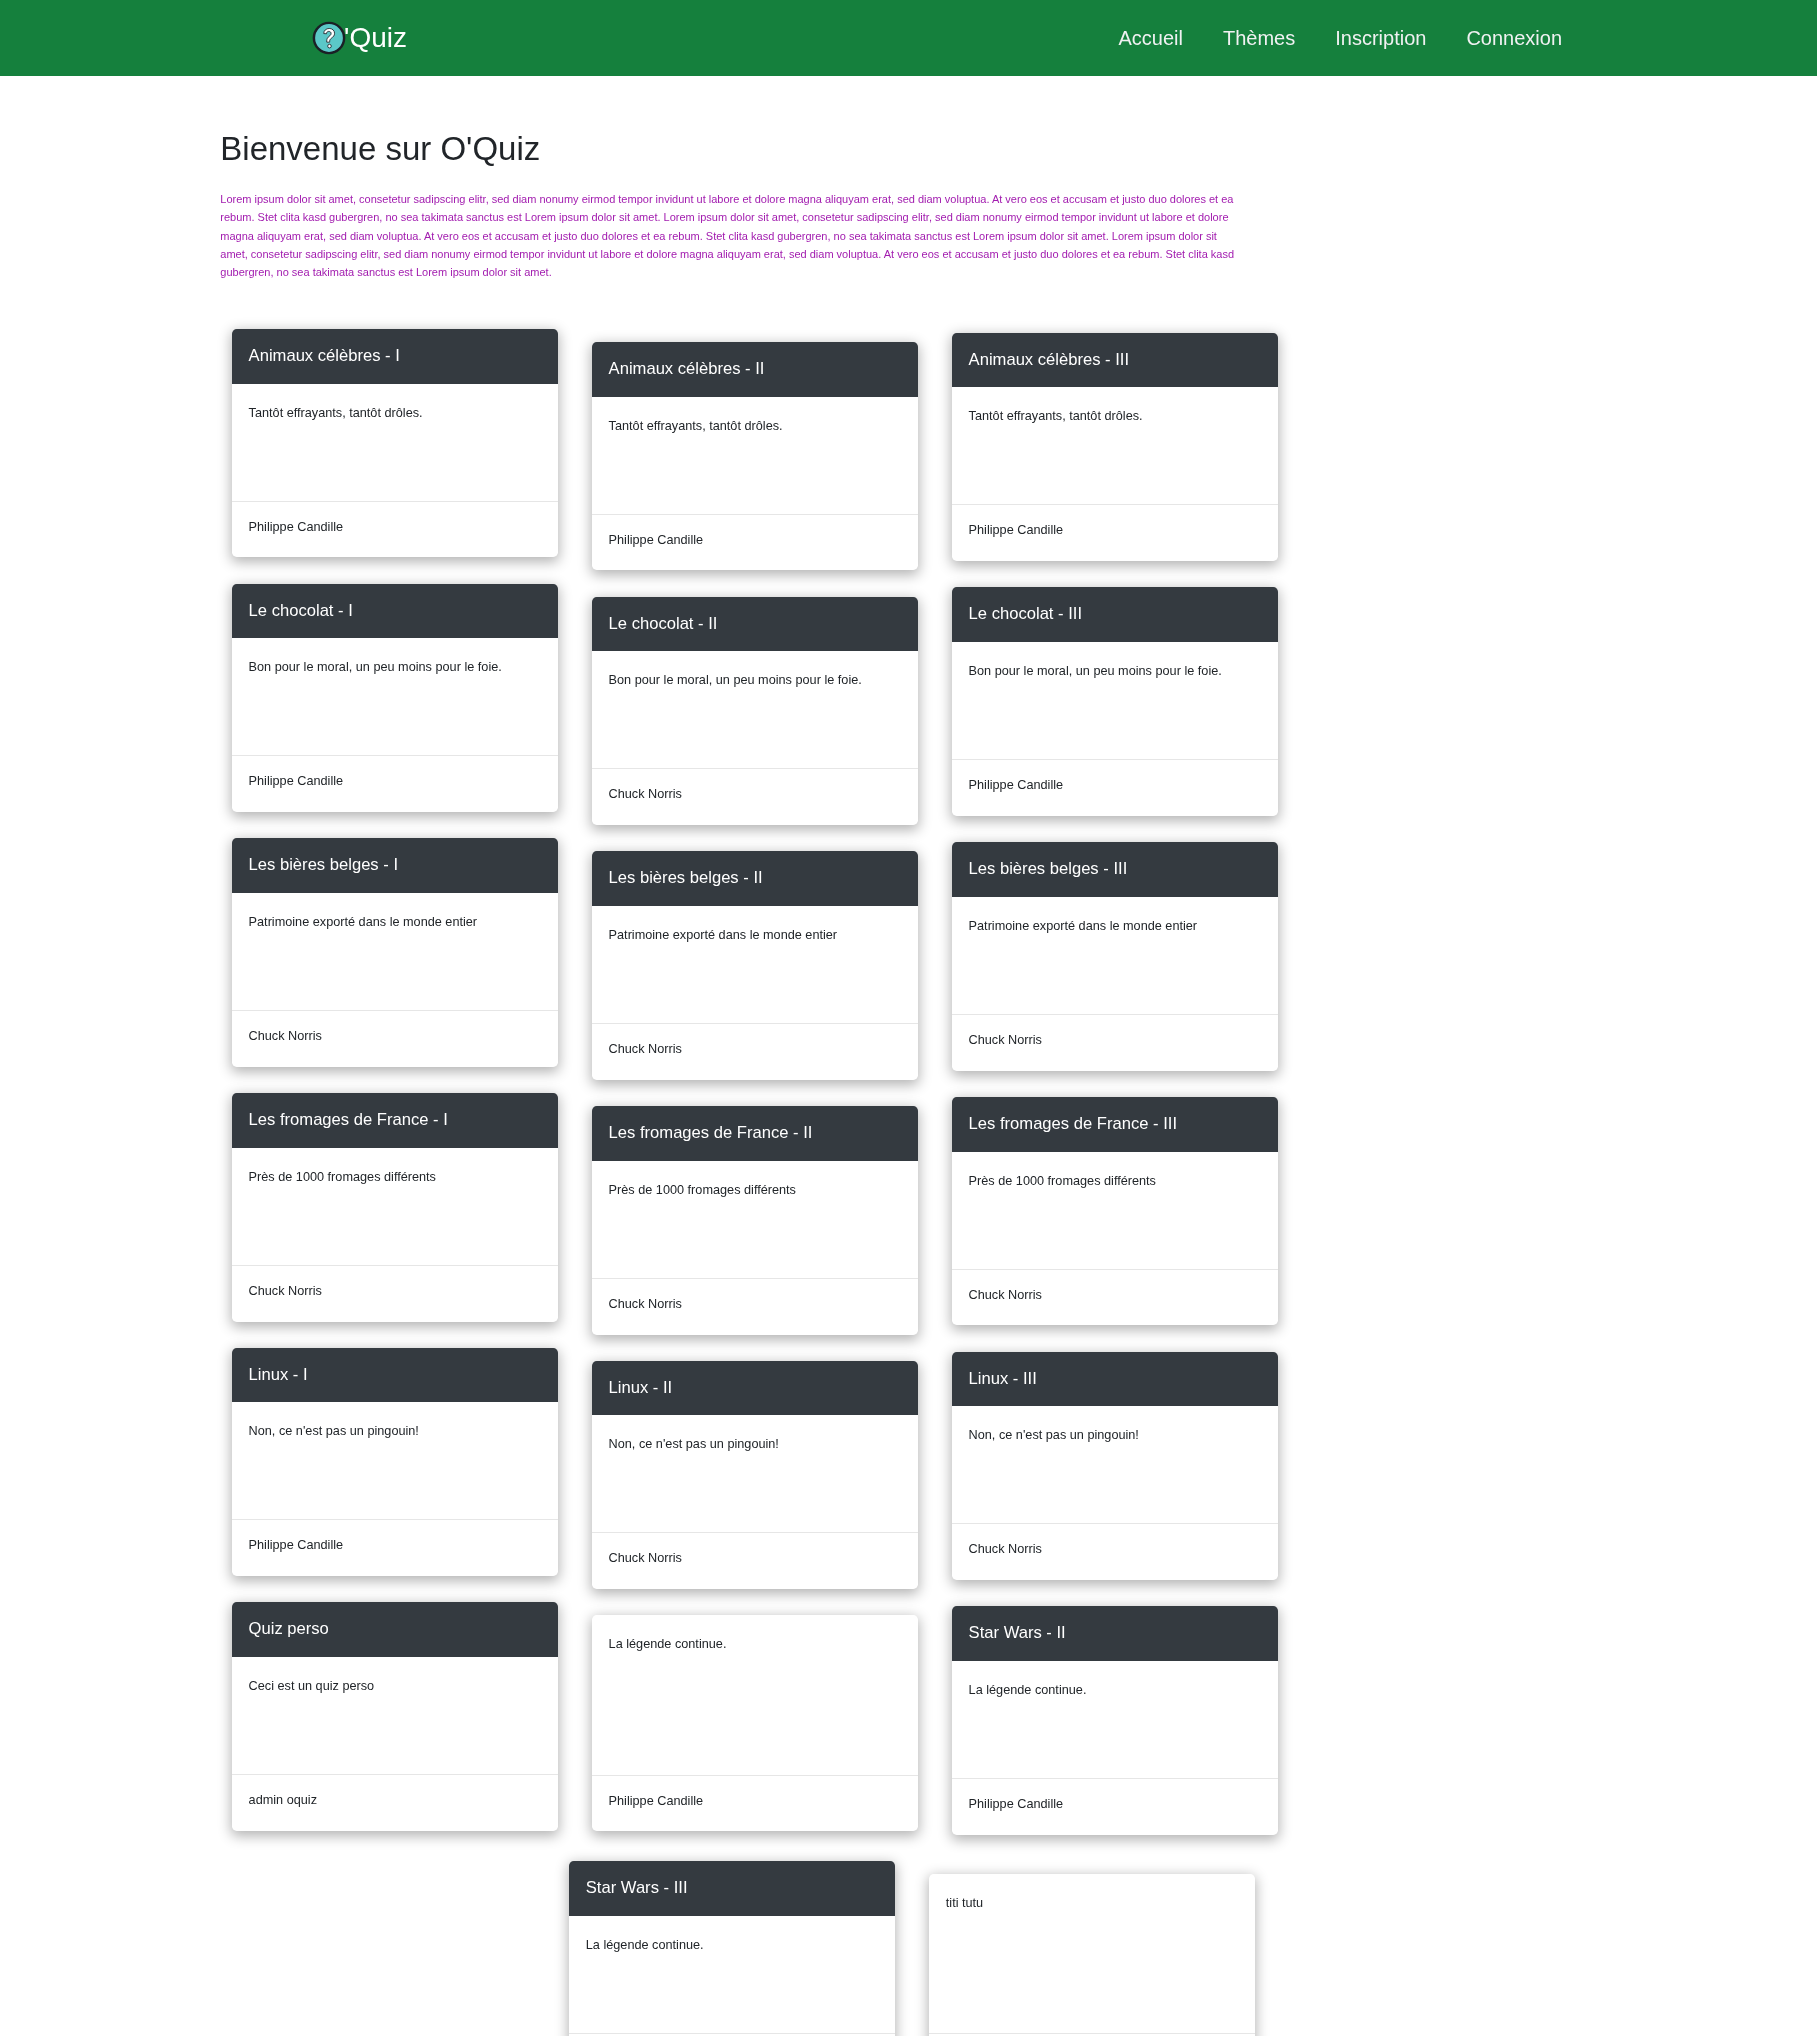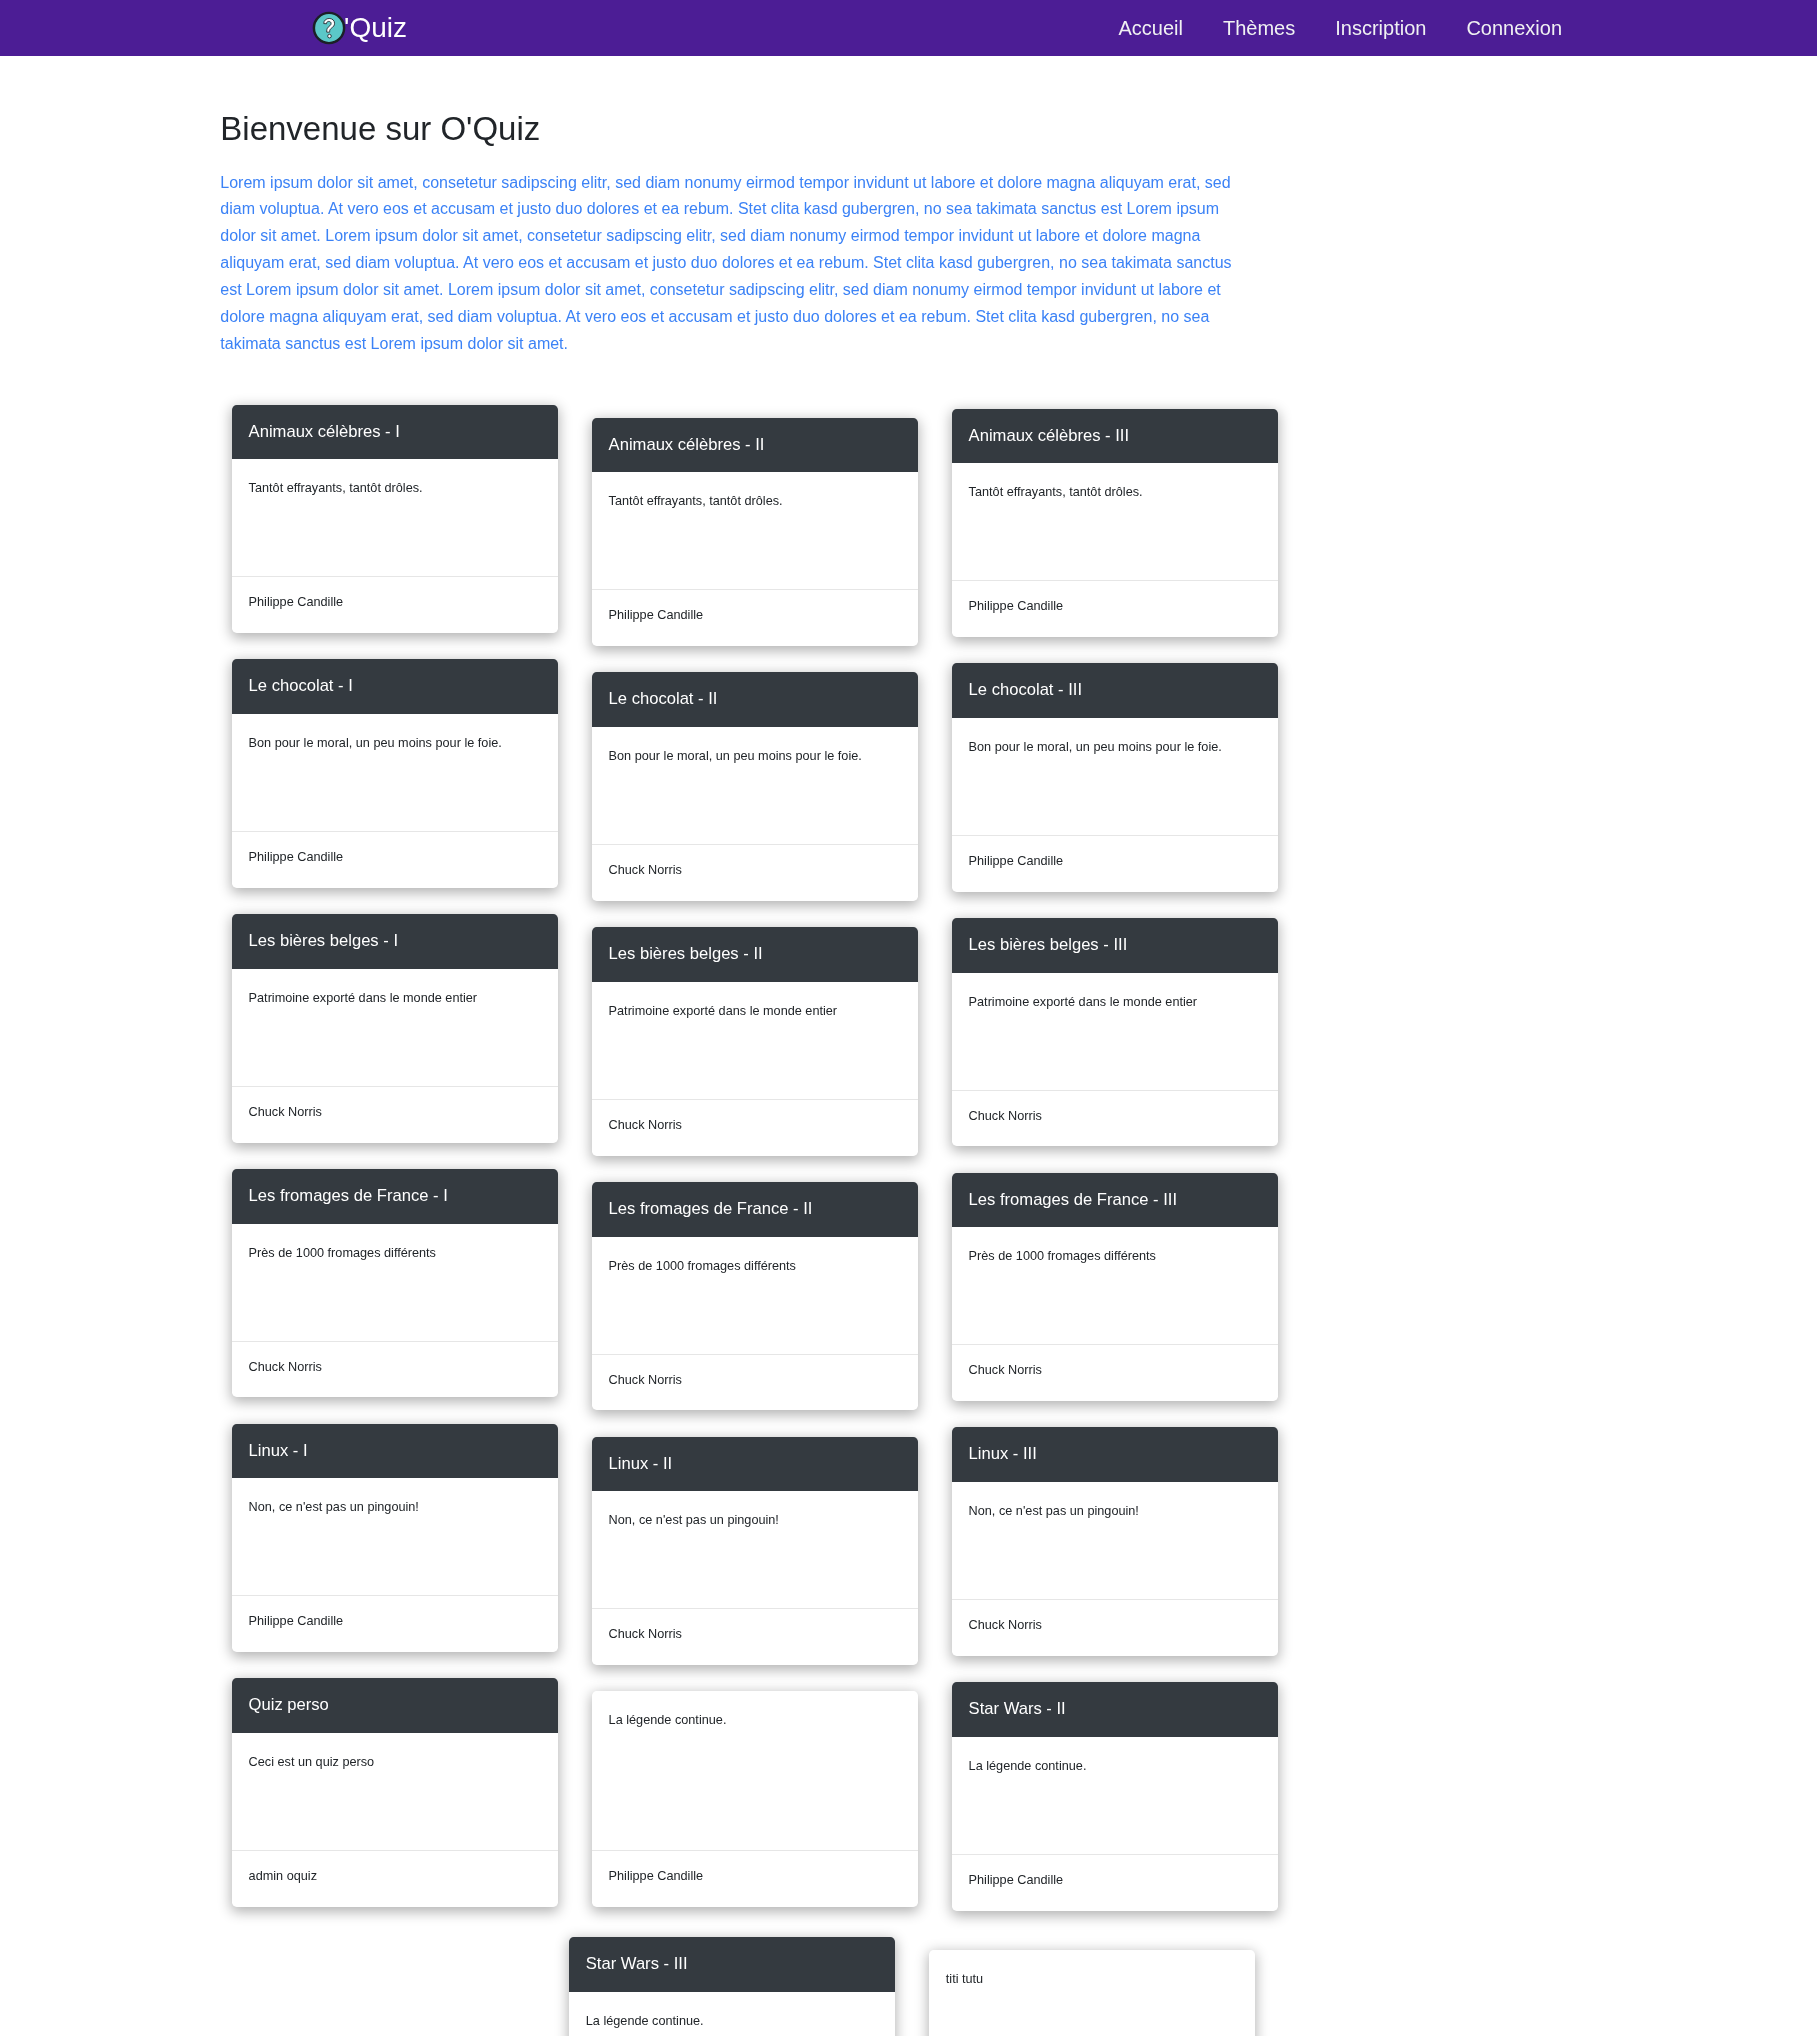--- a/index.html
+++ b/index.html
@@ -11,22 +11,22 @@
   body {
     width: 1817px;
     min-height: 2037px;
     font-family: "Liberation Sans", sans-serif;
     color: #212529;
     -webkit-font-smoothing: antialiased;
   }
 
   
   .navbar {
-    height: 56px;
-    background: #4c1d95;
+    height: 76px;
+    background: #15803d;
     display: flex;
     align-items: center;
     justify-content: space-between;
     padding: 0 227px 0 312px;
     box-sizing: border-box;
   }
   .brand {
     display: flex;
     align-items: center;
     text-decoration: none;
@@ -68,23 +68,23 @@
   .page-title {
     font-size: 33px;
     font-weight: normal;
     color: #212529;
     margin: 53px 0 0 12.3px;
     line-height: 1.2;
   }
   .intro {
     margin: 21px 0 0 12.3px;
     width: 1017px;
-    font-size: 16px;
+    font-size: 11px;
     line-height: 1.68;
-    color: #3b82f6;
+    color: #a21caf;
   }
 
   
   .card-grid {
     display: flex;
     flex-wrap: wrap;
     margin: 47px 0 0 0;
     padding-left: 6.6px;
   }
   .card-col {

